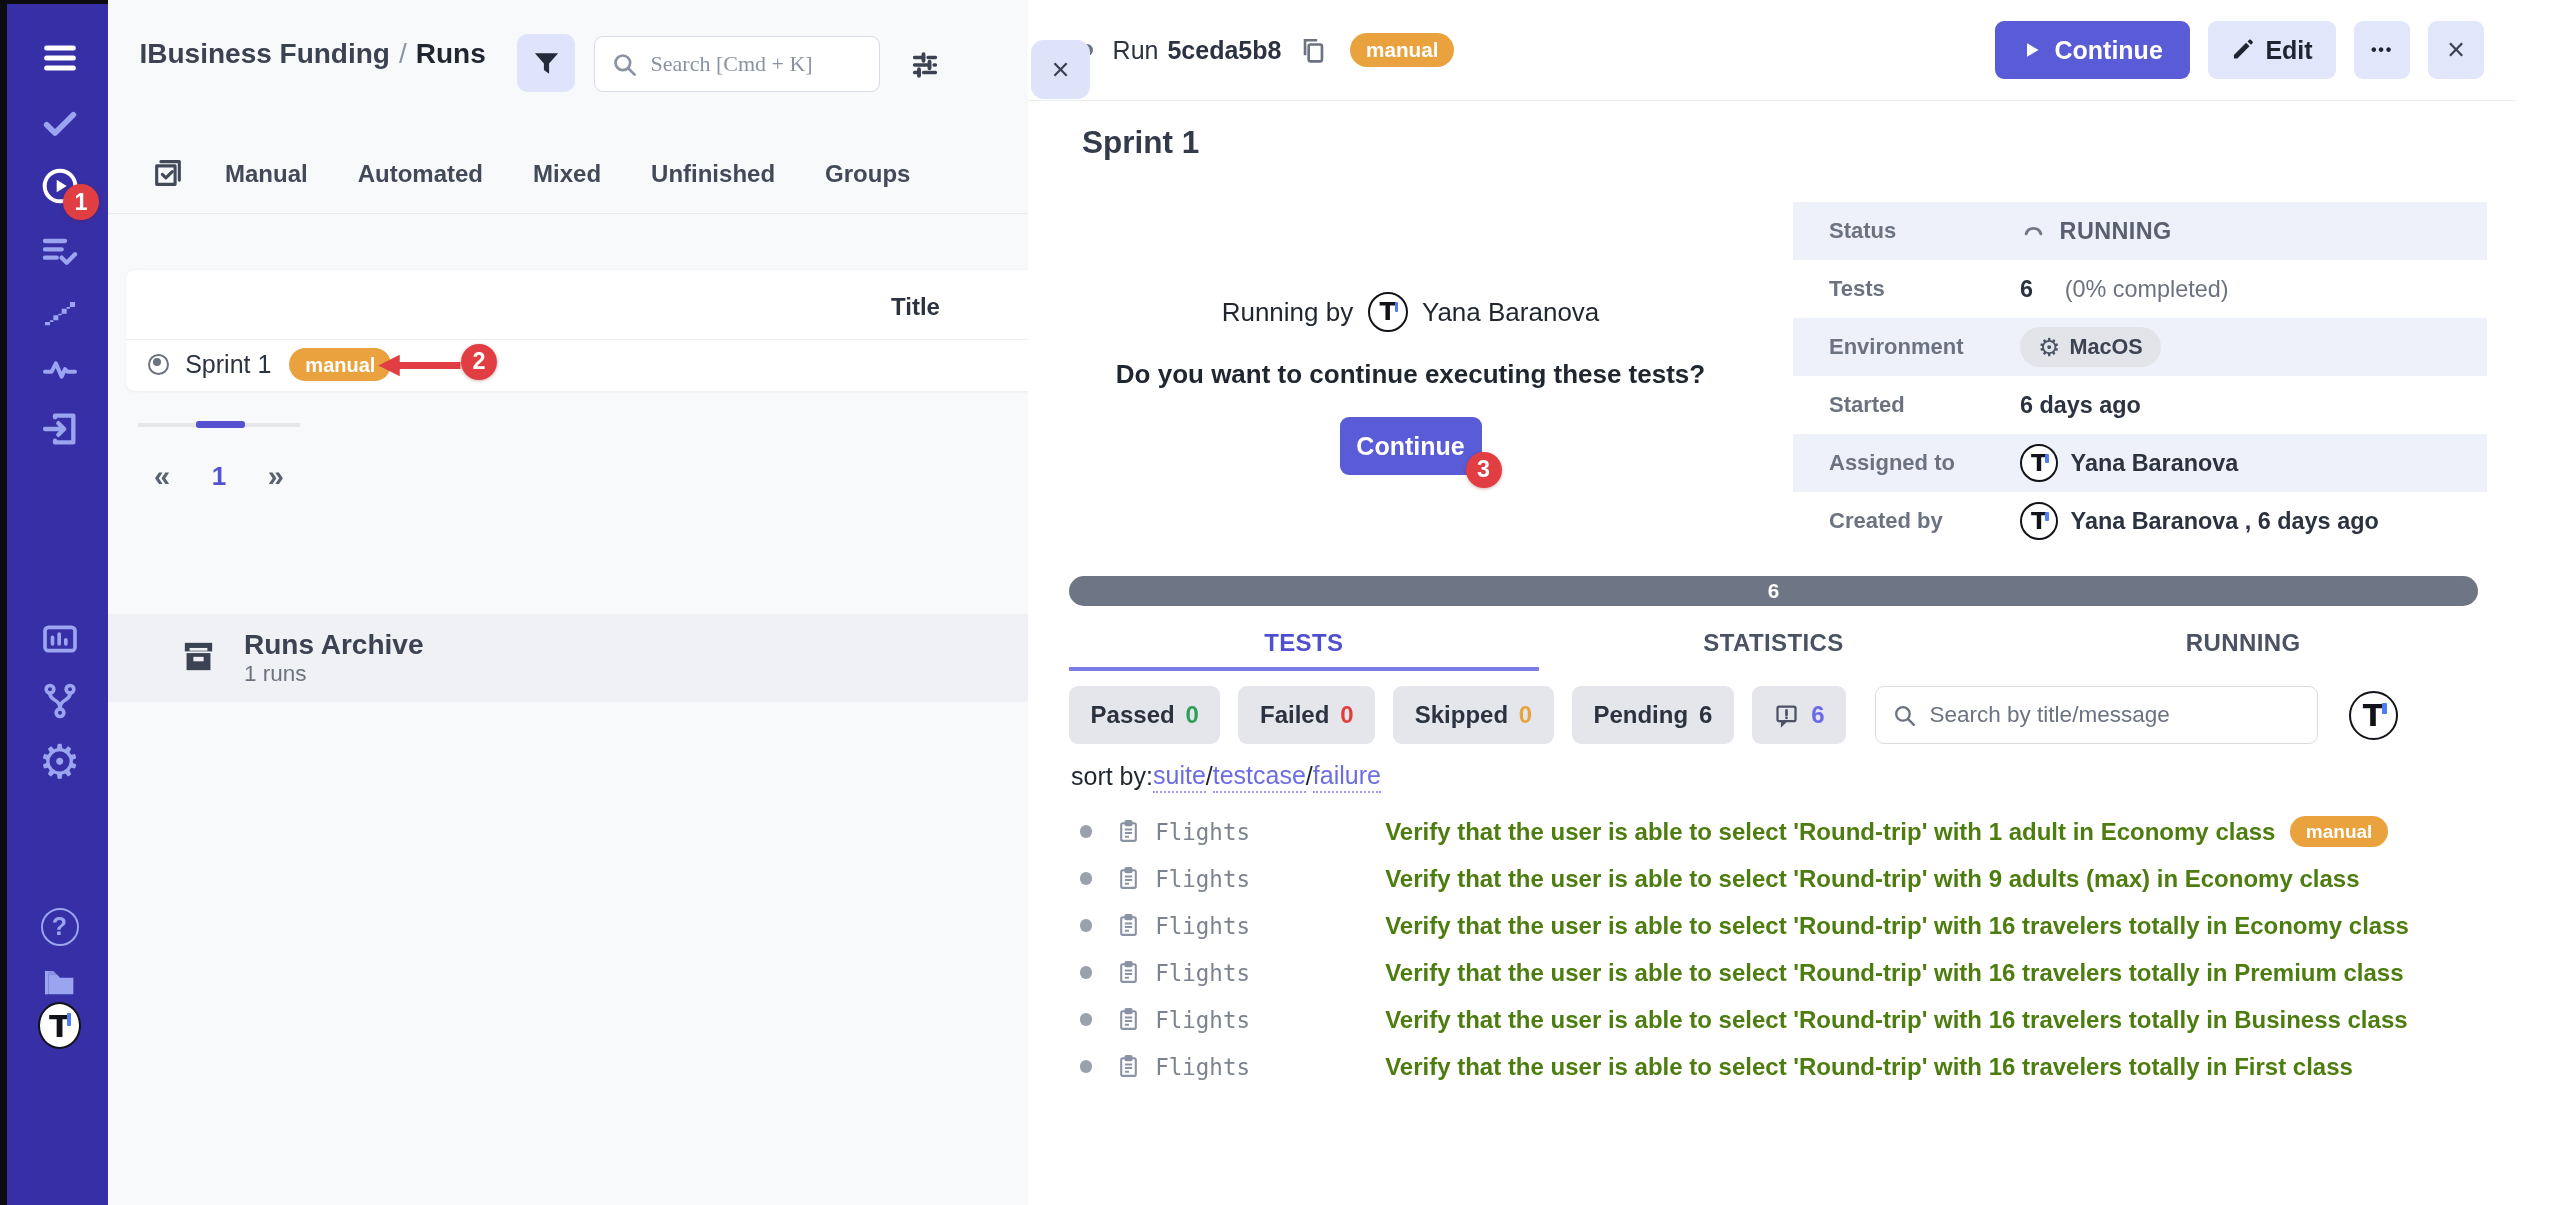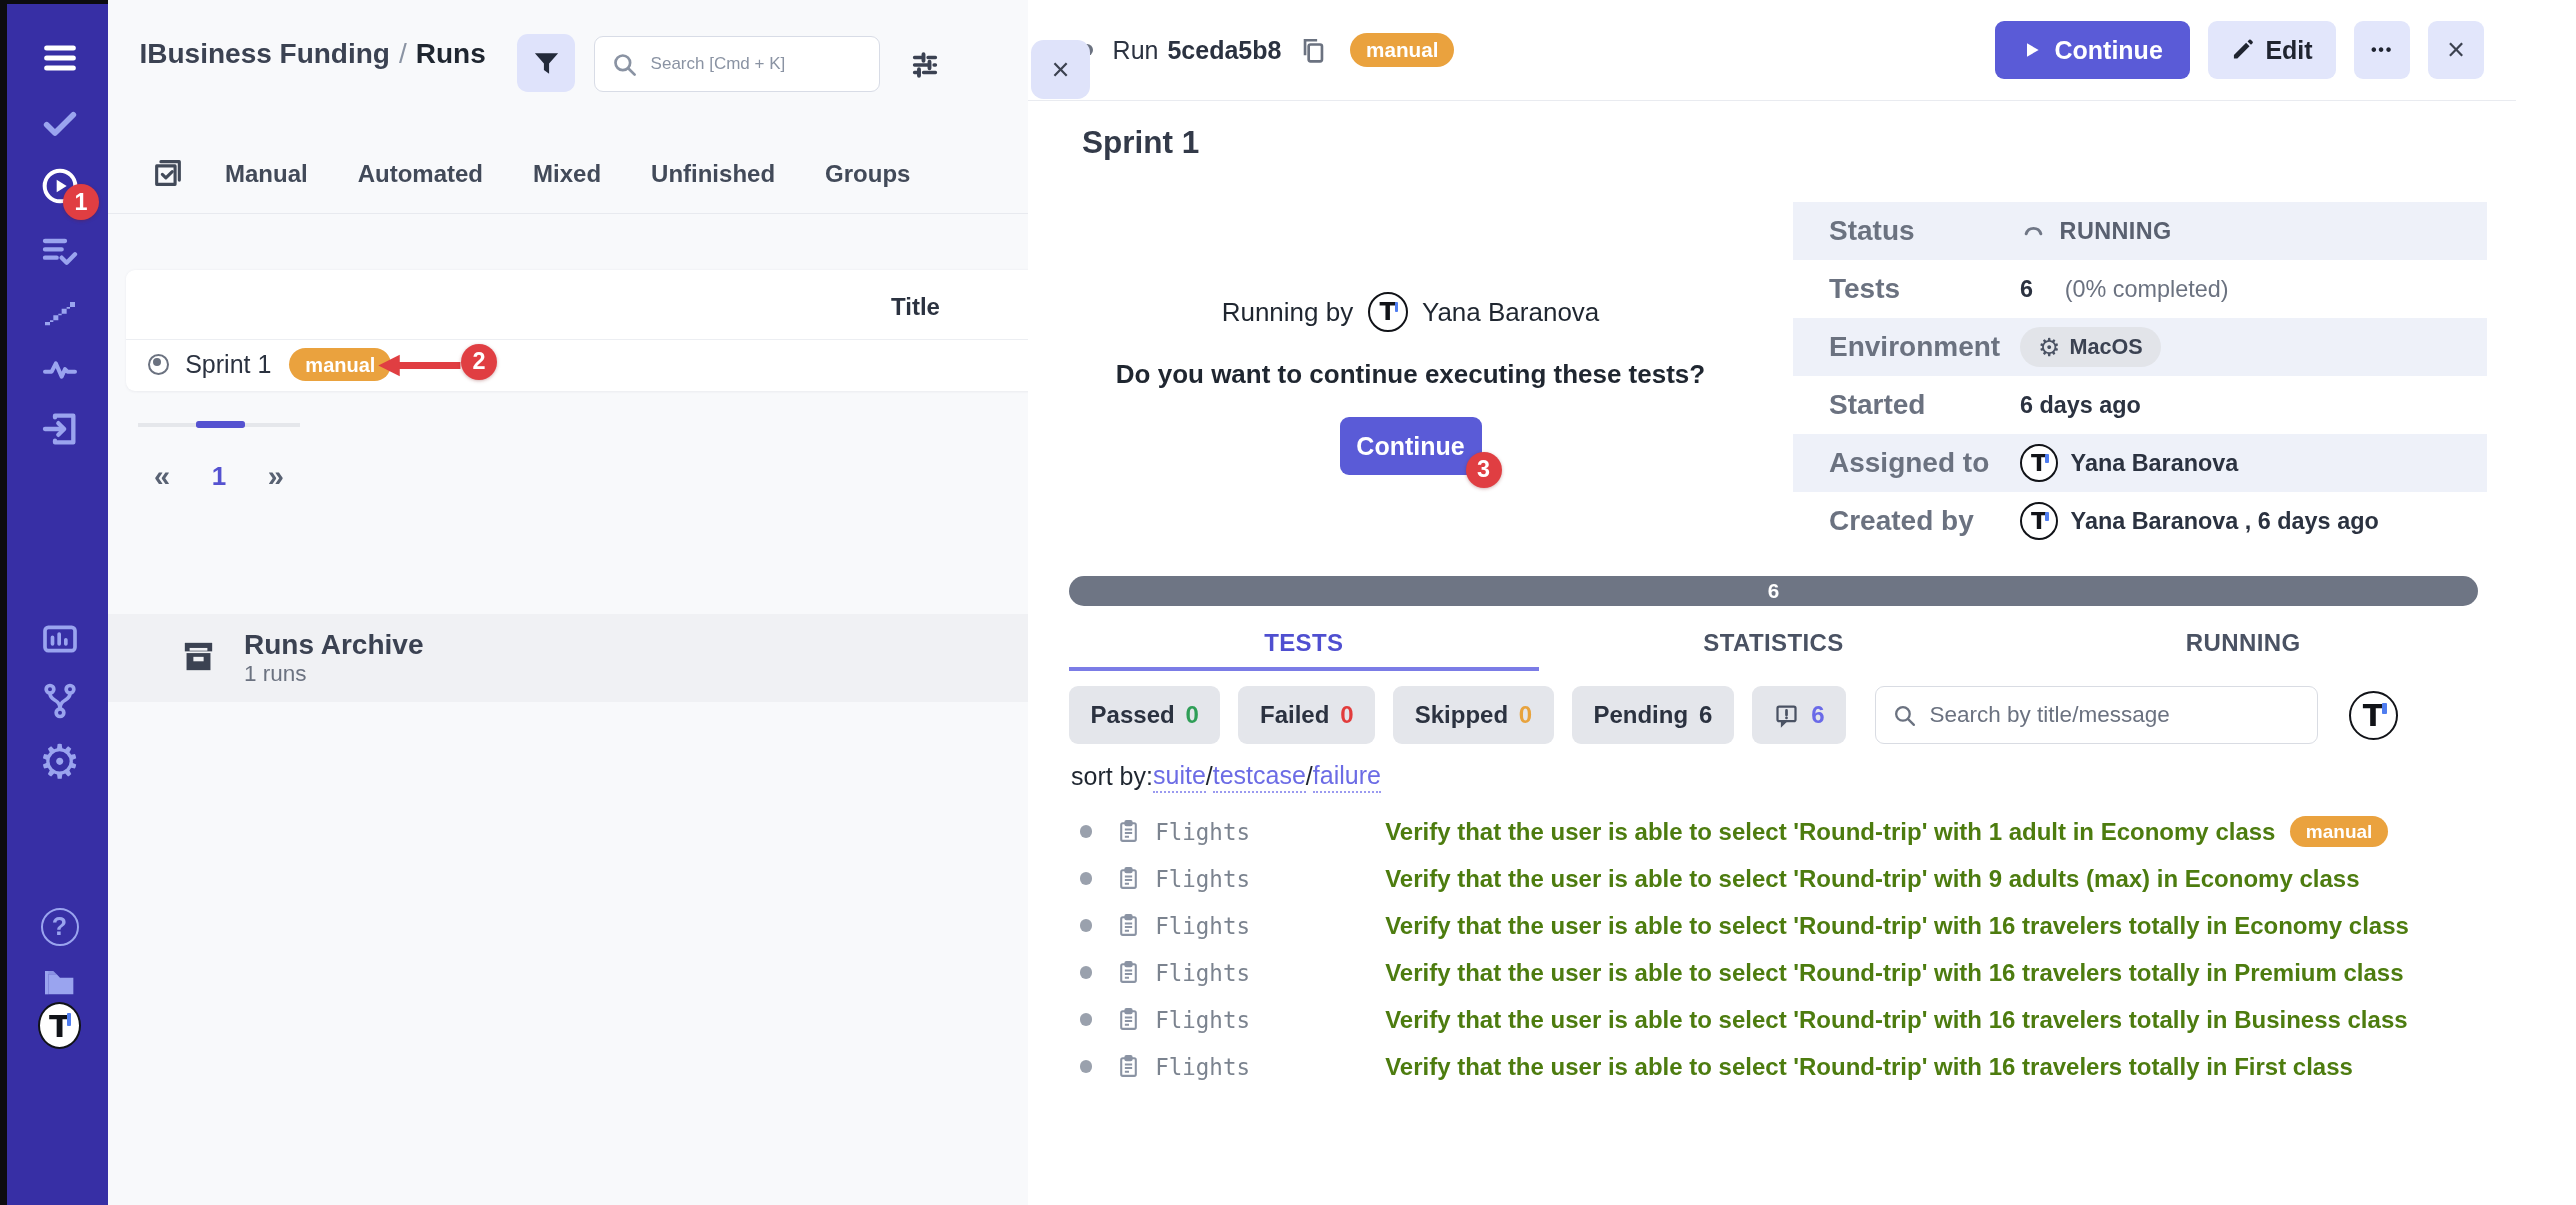--- a/index.html
+++ b/index.html
@@ -27,22 +27,22 @@
   .left-panel { position:absolute; left:108px; top:0; width:980px; height:1205px; background:#f8f9fb; }
   .lp-header { position:absolute; left:0; top:0; width:980px; height:135px; }
   .breadcrumb { position:absolute; left:31.5px; top:38px; font-size:28px; font-weight:700; color:#3b4252; white-space:nowrap; }
   .breadcrumb .sep { color:#8a93a3; font-weight:400; padding:0 9px; }
   .breadcrumb .current { color:#1f2630; }
   .filter-btn { position:absolute; left:409px; top:34px; width:58px; height:58px; background:#dfe3fb;
                 border-radius:10.8px; display:flex; align-items:center; justify-content:center; cursor:pointer; }
   .search-box { position:absolute; left:486px; top:36px; width:286px; height:56px; background:#ffffff;
                 border:1.8px solid #d8dce6; border-radius:9px; display:flex; align-items:center; padding:0 16px; }
   .search-box svg { flex:0 0 auto; margin-right:12.6px; }
-  .search-box input { border:none; outline:none; width:100%; font-size:17px; color:#0369a1; background:transparent;
-                      font-family:Liberation Sans, sans-serif; }
+  .search-box input { border:none; outline:none; width:100%; font-size:22px; color:#0369a1; background:transparent;
+                      font-family:Liberation Serif, serif; }
   .search-box input::placeholder { color:#8a93a3; }
   .sliders-btn { position:absolute; left:795px; top:43px; width:43px; height:43px; display:flex;
                  align-items:center; justify-content:center; cursor:pointer; color:#3b4252; }
   .lp-close { position:absolute; left:923px; top:40px; width:59px; height:59px; background:#dfe3fa;
               border-radius:12.6px; display:flex; align-items:center; justify-content:center;
               font-size:31px; color:#3c4250; cursor:pointer; z-index:5; }
 
   .lp-tabs { position:absolute; left:0; top:135px; width:980px; height:79px; display:flex; align-items:center;
              border-bottom:1.8px solid #e8eaef; padding-left:43px; }
   .lp-tabs .tab-icon { color:#424a59; margin-right:40px; cursor:pointer; }
@@ -96,21 +96,21 @@
 
   .prompt-block { position:absolute; left:0; top:292px; width:765px; display:flex; flex-direction:column; align-items:center; }
   .prompt-row1 { display:flex; align-items:center; gap:14.4px; font-size:26px; color:#1f2630; }
   .prompt-question { margin-top:27px; font-size:26px; font-weight:600; color:#1f2630; }
   .prompt-continue-wrap { position:relative; margin-top:27px; }
   .prompt-continue { width:142px; height:58px; }
 
   .details-table { position:absolute; left:765px; top:202px; width:694px; }
   .detail-row { display:flex; align-items:center; height:58px; padding:0 9px 0 36px; }
   .detail-row.alt { background:#eef1f9; }
-  .detail-label { width:191px; font-size:28px; font-weight:600; color:#6b7280; flex:0 0 auto; }
+  .detail-label { width:191px; font-size:22px; font-weight:600; color:#6b7280; flex:0 0 auto; }
   .detail-value { display:flex; align-items:center; gap:12.6px; font-size:23.4px; color:#2b3240; font-weight:600; white-space:nowrap; }
   .status-running { color:#596070; font-weight:700; letter-spacing:0.4px; }
   .muted { color:#6b7280; font-weight:400; }
   .env-pill { display:inline-flex; align-items:center; gap:9px; background:#e2e4e9; border-radius:899px;
               padding:7.2px 18px; font-size:21.6px; font-weight:600; color:#3b4252; }
   .env-pill .gear-glyph { font-size:25px; color:#4a5263; }
 
   .progress-bar { position:absolute; left:41px; top:576px; width:1409px; height:30px; background:#6e7584;
                   border-radius:15.3px; display:flex; align-items:center; justify-content:center;
                   color:#ffffff; font-size:20.7px; font-weight:600; }

